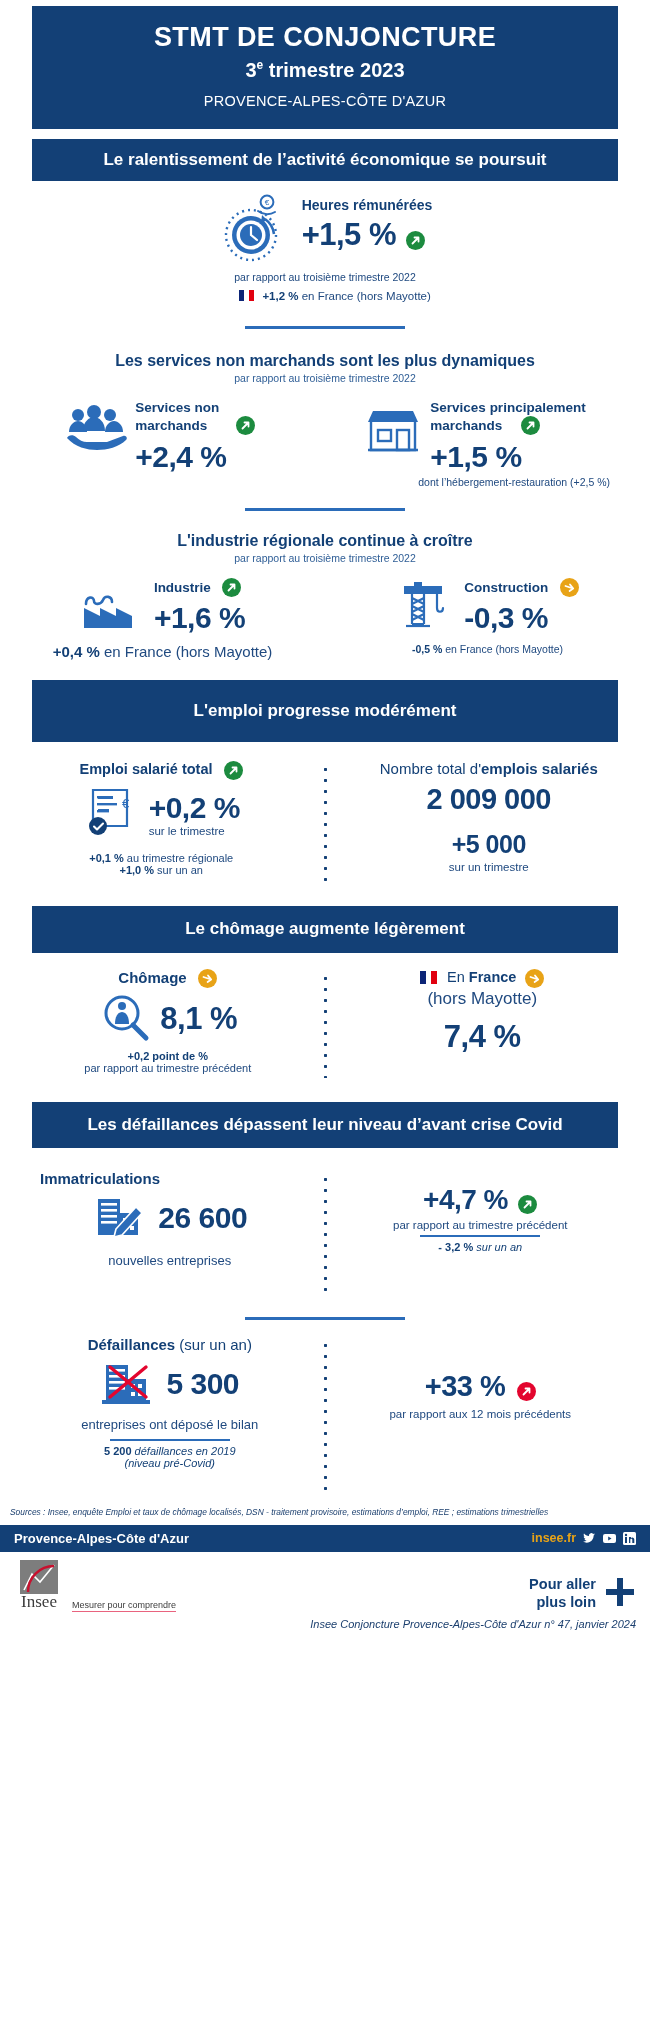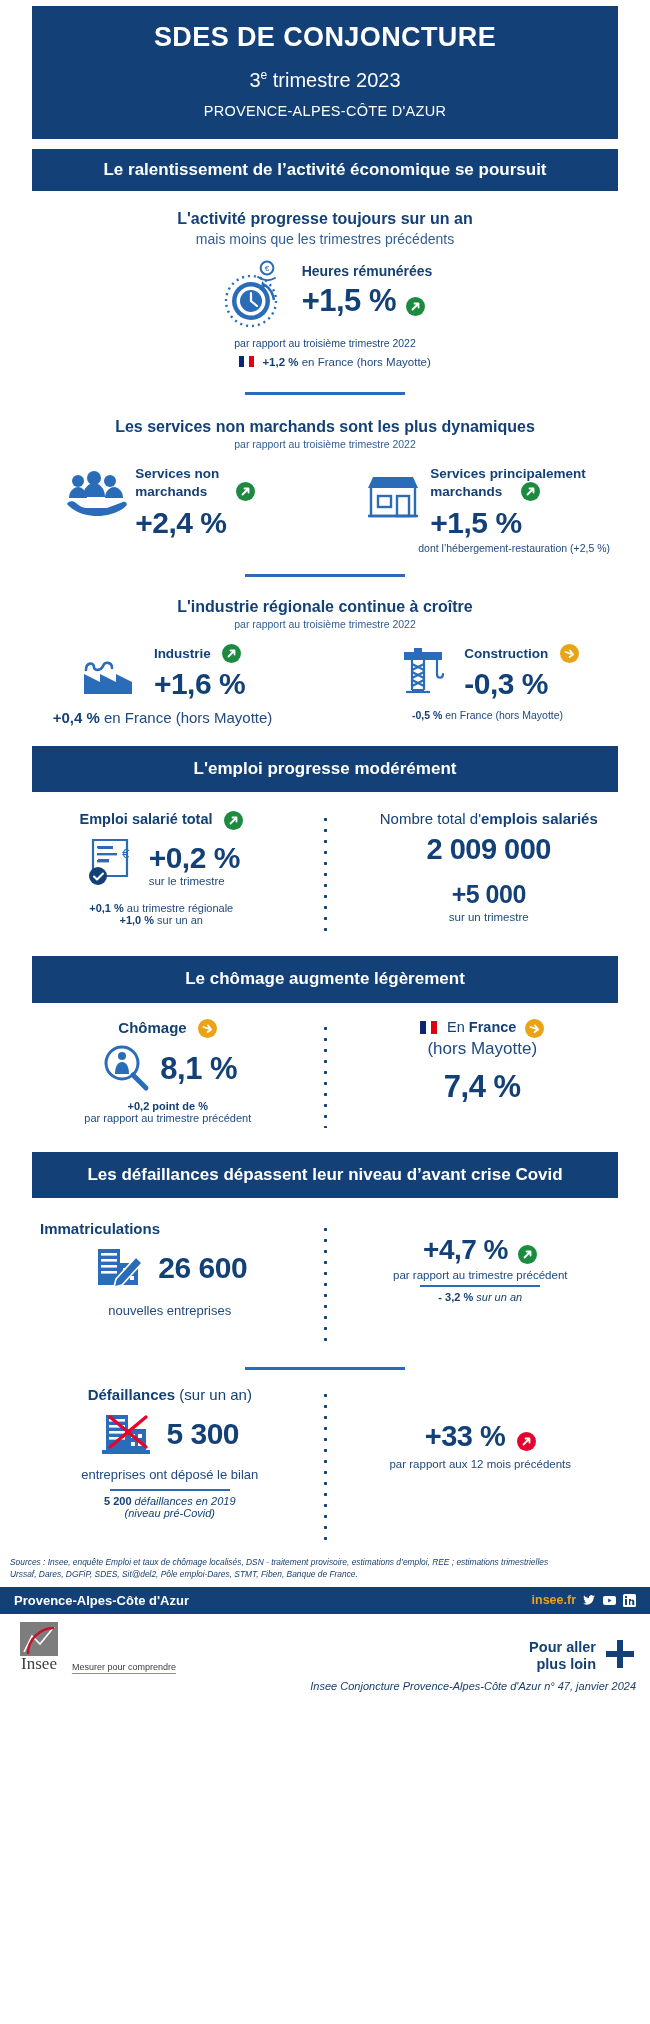--- a/index.html
+++ b/index.html
@@ -22,22 +22,22 @@
     padding: 12px 14px;
   }
   .banner-title {
     font-size: 27px;
     font-weight: bold;
     letter-spacing: .4px;
     line-height: 1.15;
   }
   .banner-sub {
     font-size: 20px;
-    font-weight: normal;
-    margin-top: 15px;
+    font-weight: bold;
+    margin-top: 5px;
   }
   .banner-sub sup { font-size: 12px; vertical-align: super; }
   .banner-region {
     font-size: 14.5px;
     font-weight: normal;
     margin-top: 11px;
     letter-spacing: .3px;
   }
   .section-banner {
     background: #134076;
@@ -141,31 +141,27 @@
     text-align: right; font-size: 11px; font-style: italic; color: #1b3f6e;
     padding: 0 14px 8px 0;
   }
 </style>
 </head>
 <body>
 
 <div class="page">
 
   <div class="banner" style="margin-top:6px;padding:16px 14px 20px;">
-    <div class="banner-title">SDES DE CONJONCTURE</div>
+    <div class="banner-title">STMT DE CONJONCTURE</div>
     <div class="banner-sub"><span>3</span><sup>e</sup><span> trimestre 2023</span></div>
     <div class="banner-region">PROVENCE-ALPES-CÔTE D'AZUR</div>
   </div>
 
   <div class="section-banner" style="margin-top:10px;">Le ralentissement de l’activité économique se poursuit</div>
 
-  <div style="margin-top:18px;">
-    <div class="h2">L'activité progresse toujours sur un an</div>
-    <div class="h2-sub">mais moins que les trimestres précédents</div>
-  </div>
 
   <div class="row" style="margin-top:12px;gap:14px;">
     <div style="flex:0 0 auto;">
       <svg width="70" height="70" viewBox="0 0 70 70">
         <g fill="none" stroke="#2b6cb9" stroke-width="2.6">
           <circle cx="33" cy="42" r="19" fill="#2b6cb9" stroke="none"></circle>
           <circle cx="33" cy="42" r="14.5" fill="#ffffff" stroke="none"></circle>
           <circle cx="33" cy="42" r="11" fill="#2b6cb9" stroke="none"></circle>
           <path d="M33 34 v8 l6 5" stroke="#ffffff" stroke-width="2.2" stroke-linecap="round"></path>
           <circle cx="33" cy="42" r="25" stroke-dasharray="2 4" stroke-width="2.4"></circle>
@@ -327,21 +323,21 @@
           </div>
           <div class="big" style="margin-top:4px;">-0,3 %</div>
         </div>
       </div>
       <div style="text-align:center;margin-top:8px;font-size:10.5px;">
         <b style="color:#134076;">-0,5 %</b><span style="color:#204a80;"> en France (hors Mayotte)</span>
       </div>
     </div>
   </div>
 
-  <div class="section-banner" style="margin-top:20px;padding:12px 14px;">L'emploi progresse modérément</div>
+  <div class="section-banner" style="margin-top:20px;padding:20px 14px;">L'emploi progresse modérément</div>
 
   <div style="display:flex;margin-top:18px;padding:0 9px;">
     <div style="flex:1;text-align:center;">
       <div style="white-space:nowrap;">
         <span class="label" style="font-size:14.5px;">Emploi salarié total</span>
         <span class="arrow up" style="margin-left:7px;">
           <svg width="19" height="19" viewBox="0 0 19 19">
               <path d="M6.5 12.5 L12.5 6.5 M8.5 6.5 H12.5 V10.5" stroke="#fff" stroke-width="1.8" fill="none" stroke-linecap="round" stroke-linejoin="round"></path>
             </svg>
         </span>
@@ -526,21 +522,20 @@
               <path d="M6.5 12.5 L12.5 6.5 M8.5 6.5 H12.5 V10.5" stroke="#fff" stroke-width="1.8" fill="none" stroke-linecap="round" stroke-linejoin="round"></path>
             </svg>
         </span>
       </div>
       <div style="font-size:11.5px;color:#204a80;margin-top:5px;">par rapport aux 12 mois précédents</div>
     </div>
   </div>
 
   <div class="sources" style="margin-top:16px;">
     <div>Sources : Insee, enquête Emploi et taux de chômage localisés, DSN - traitement provisoire, estimations d’emploi, REE ;  estimations trimestrielles</div>
-    <div>Urssaf, Dares, DGFiP, SDES, Sit@del2, Pôle emploi-Dares, STMT, Fiben, Banque de France.</div>
   </div>
 
   <div class="footer-bar" style="margin-top:7px;">
     <span>Provence-Alpes-Côte d'Azur</span>
     <span class="footer-links">
       <span class="insee-fr">insee.fr</span>
       <span class="sq">
         <svg width="13" height="13" viewBox="0 0 13 13">
             <path d="M12 2.3c-.4.2-.9.3-1.4.4.5-.3.9-.8 1-1.4-.5.3-1 .5-1.5.6A2.4 2.4 0 0 0 6 4.1c-2-.1-3.8-1-5-2.5-.2.4-.3.8-.3 1.2 0 .8.4 1.6 1.1 2-.4 0-.8-.1-1.1-.3 0 1.2.8 2.2 1.9 2.4-.4.1-.8.1-1.1 0 .3 1 1.2 1.7 2.2 1.7-.9.7-2 1.1-3.2 1-.2 0-.4 0-.5 0 1.1.7 2.4 1.1 3.7 1.1 4.5 0 6.9-3.7 6.9-6.9v-.3c.5-.3.9-.8 1.4-1.2z" fill="#fff"></path>
           </svg>

